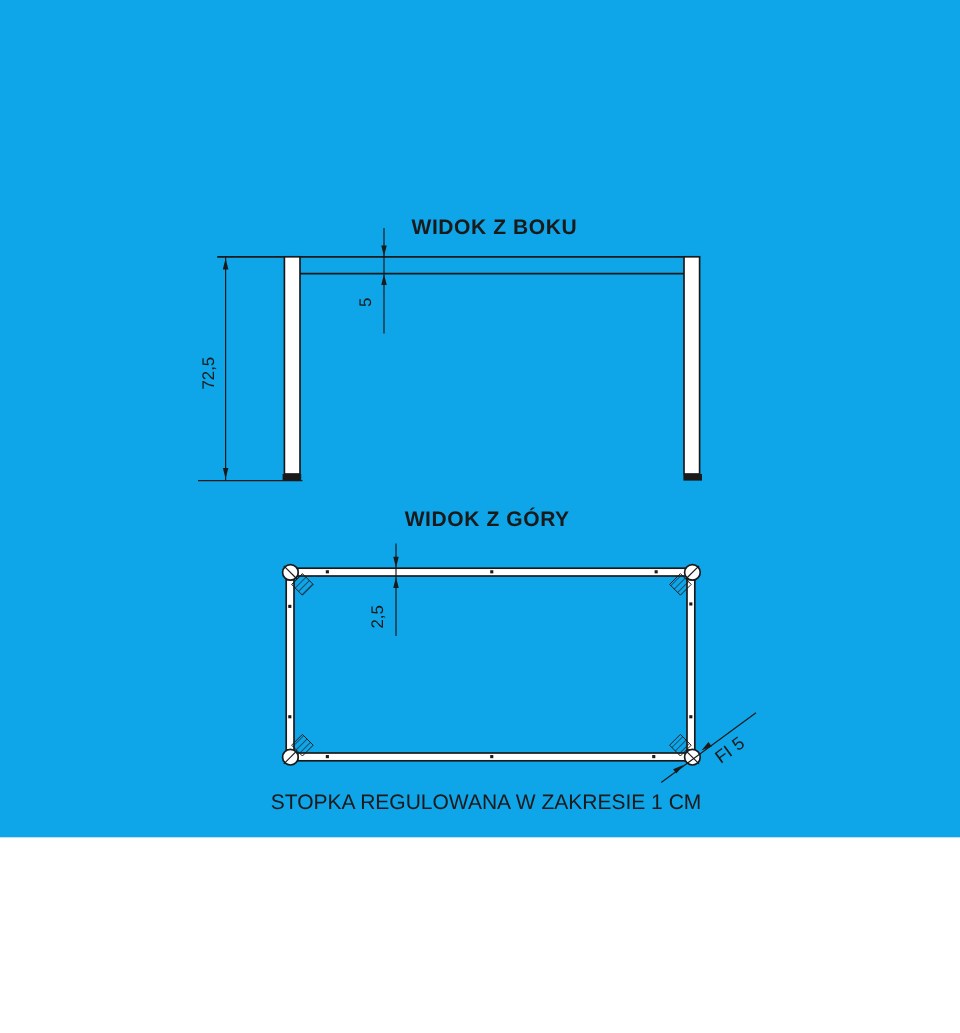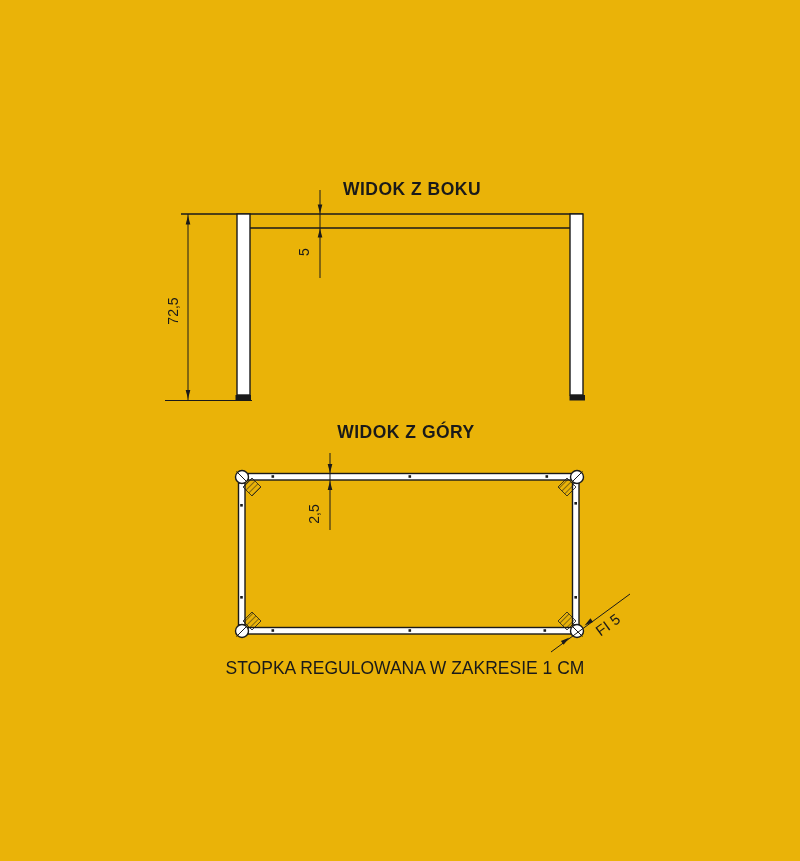--- a/index.html
+++ b/index.html
@@ -4,22 +4,22 @@
 <style>
   html, body {
     margin: 0;
     padding: 0;
     background: #ffffff;
     font-family: "Liberation Sans", sans-serif;
   }
   .stage {
     position: relative;
     width: 800px;
-    height: 861px;
-    background: #eab308;
+    height: 698px;
+    background: #0ea5e9;
     overflow: hidden;
   }
   svg { display: block; }
   .view-title {
     font-family: "Liberation Sans", sans-serif;
     font-size: 17.5px;
     font-weight: bold;
     letter-spacing: 0.5px;
     fill: #1a1a1a;
   }

